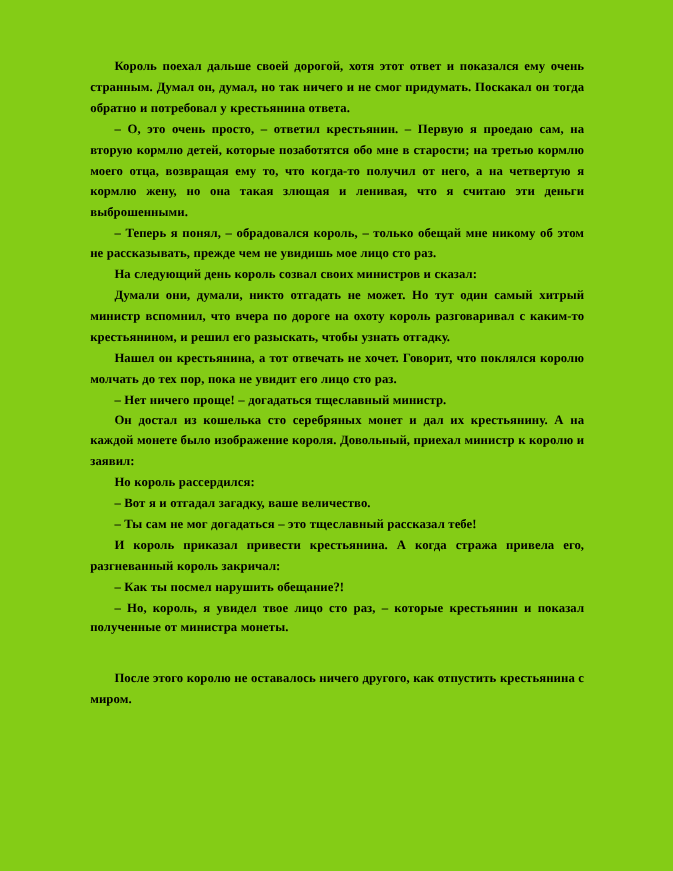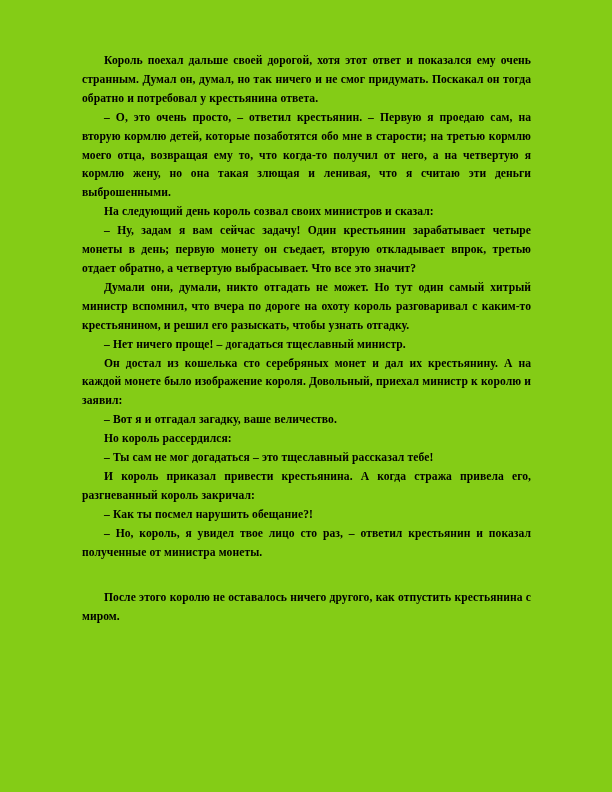--- a/index.html
+++ b/index.html
@@ -48,26 +48,27 @@
   }
   
 </style>
 </head>
 <body>
 
 <div id="page">
   <div id="text-body">
     <p class="para">Король поехал дальше своей дорогой, хотя этот ответ и показался ему очень странным. Думал он, думал, но так ничего и не смог придумать. Поскакал он тогда обратно и потребовал у крестьянина ответа.</p>
     <p class="para">– О, это очень просто, – ответил крестьянин. – Первую я проедаю сам, на вторую кормлю детей, которые позаботятся обо мне в старости; на третью кормлю моего отца, возвращая ему то, что когда-то получил от него, а на четвертую я кормлю жену, но она такая злющая и ленивая, что я считаю эти деньги выброшенными.</p>
+    <p class="para">– Теперь я понял, – обрадовался король, – только обещай мне никому об этом не рассказывать, прежде чем не увидишь мое лицо сто раз.</p>
     <p class="para">На следующий день король созвал своих министров и сказал:</p>
-    <p class="para">– Ну, задам я вам сейчас задачу! Один крестьянин зарабатывает четыре монеты в день; первую монету он съедает, вторую откладывает впрок, третью отдает обратно, а четвертую выбрасывает. Что все это значит?</p>
     <p class="para">Думали они, думали, никто отгадать не может. Но тут один самый хитрый министр вспомнил, что вчера по дороге на охоту король разговаривал с каким-то крестьянином, и решил его разыскать, чтобы узнать отгадку.</p>
+    <p class="para">Нашел он крестьянина, а тот отвечать не хочет. Говорит, что поклялся королю молчать до тех пор, пока не увидит его лицо сто раз.</p>
     <p class="para">– Нет ничего проще! – догадаться тщеславный министр.</p>
     <p class="para">Он достал из кошелька сто серебряных монет и дал их крестьянину. А на каждой монете было изображение короля. Довольный, приехал министр к королю и заявил:</p>
+    <p class="para">Но король рассердился:</p>
     <p class="para">– Вот я и отгадал загадку, ваше величество.</p>
-    <p class="para">Но король рассердился:</p>
     <p class="para">– Ты сам не мог догадаться – это тщеславный рассказал тебе!</p>
     <p class="para">И король приказал привести крестьянина. А когда стража привела его, разгневанный король закричал:</p>
     <p class="para">– Как ты посмел нарушить обещание?!</p>
-    <p class="para">– Но, король, я увидел твое лицо сто раз, – ответил крестьянин и показал полученные от министра монеты.</p>
+    <p class="para">– Но, король, я увидел твое лицо сто раз, – которые крестьянин и показал полученные от министра монеты.</p>
     <p class="para">После этого королю не оставалось ничего другого, как отпустить крестьянина с миром.</p>
   </div>
 </div>
 
 </body></html>

